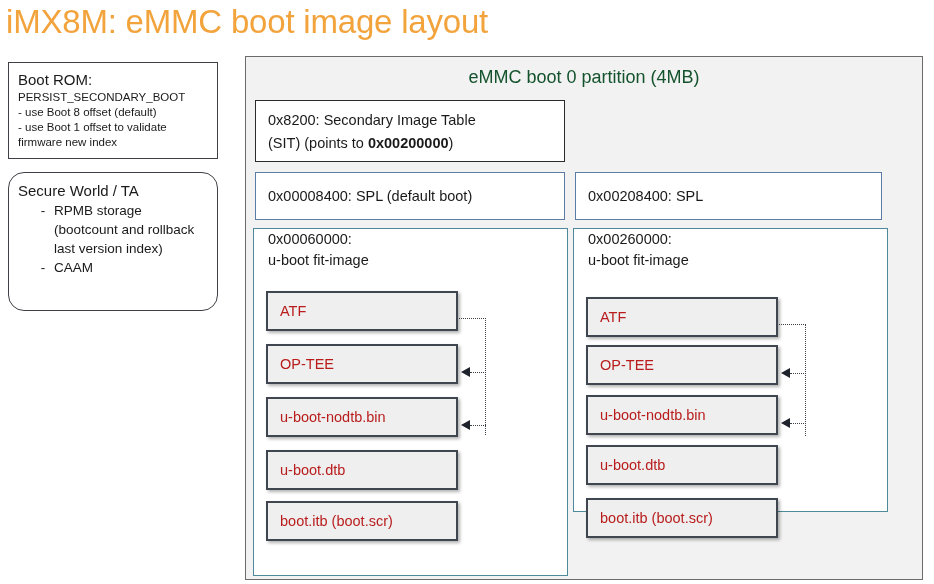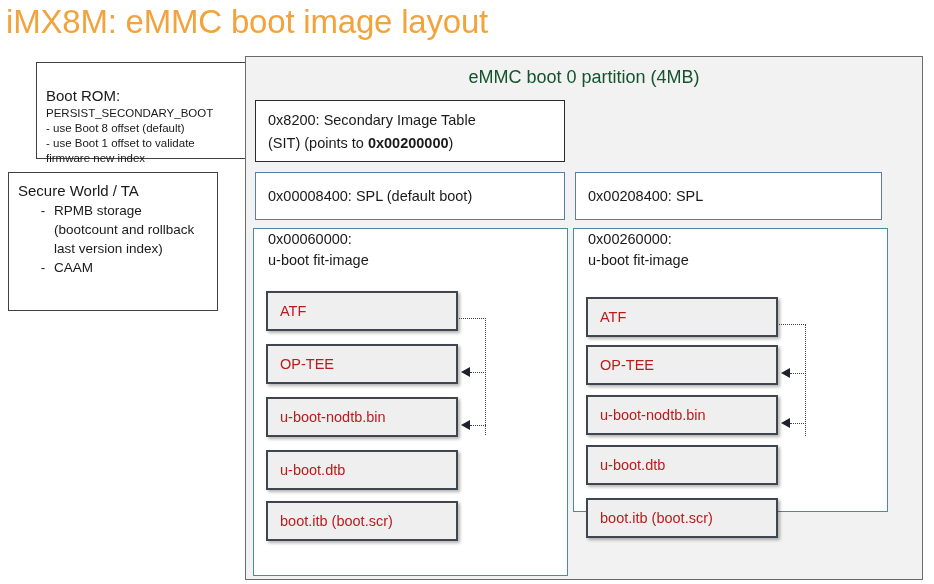--- a/index.html
+++ b/index.html
@@ -34,29 +34,29 @@
     position: absolute;
     background: #ffffff;
     border: 1px solid #3f3f46;
     box-sizing: border-box;
   }
   #boot-rom-box {
     left: 8px;
     top: 62px;
     width: 210px;
     height: 97px;
-    padding: 22px 8px 0 9px;
-    margin-left: 28px;
+    padding: 6px 8px 0 9px;
   }
   #secure-world-box {
     left: 8px;
     top: 172px;
     width: 210px;
     height: 139px;
     padding: 7px 8px 0 9px;
+    border-radius: 16px;
   }
   .side-head {
     font-size: 15px;
     line-height: 21px;
     color: #1a1a1a;
   }
   .side-line {
     font-size: 11.5px;
     line-height: 15px;
     color: #1a1a1a;

